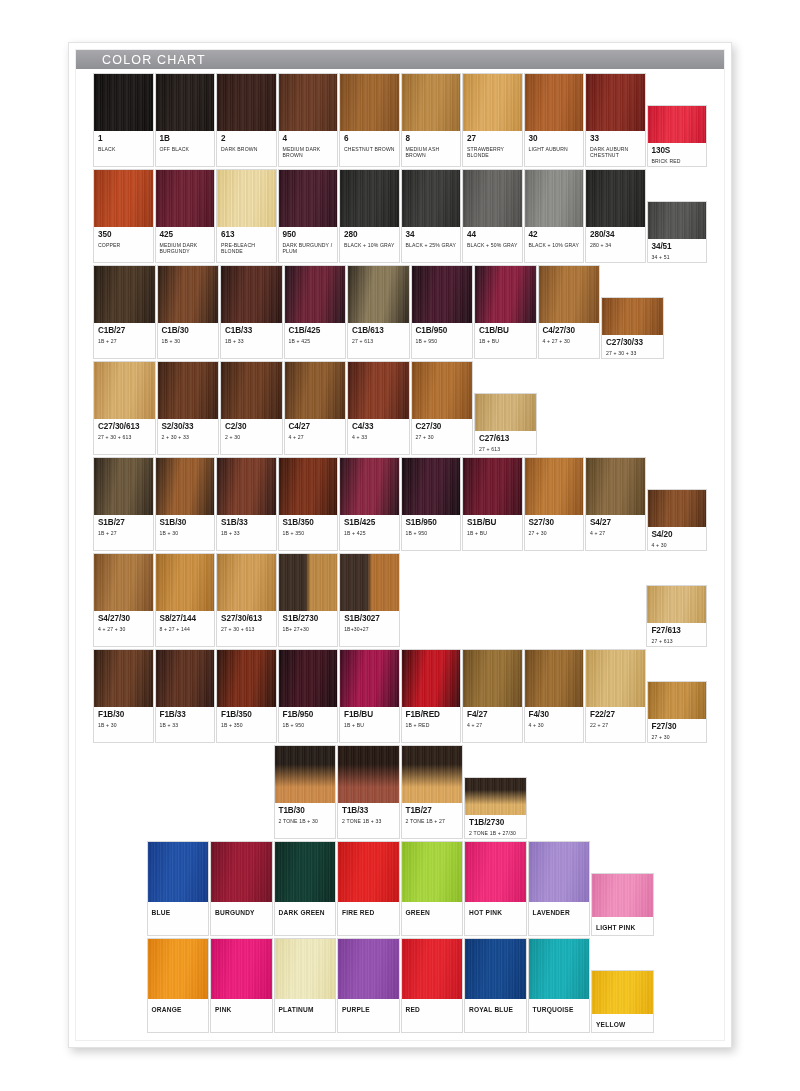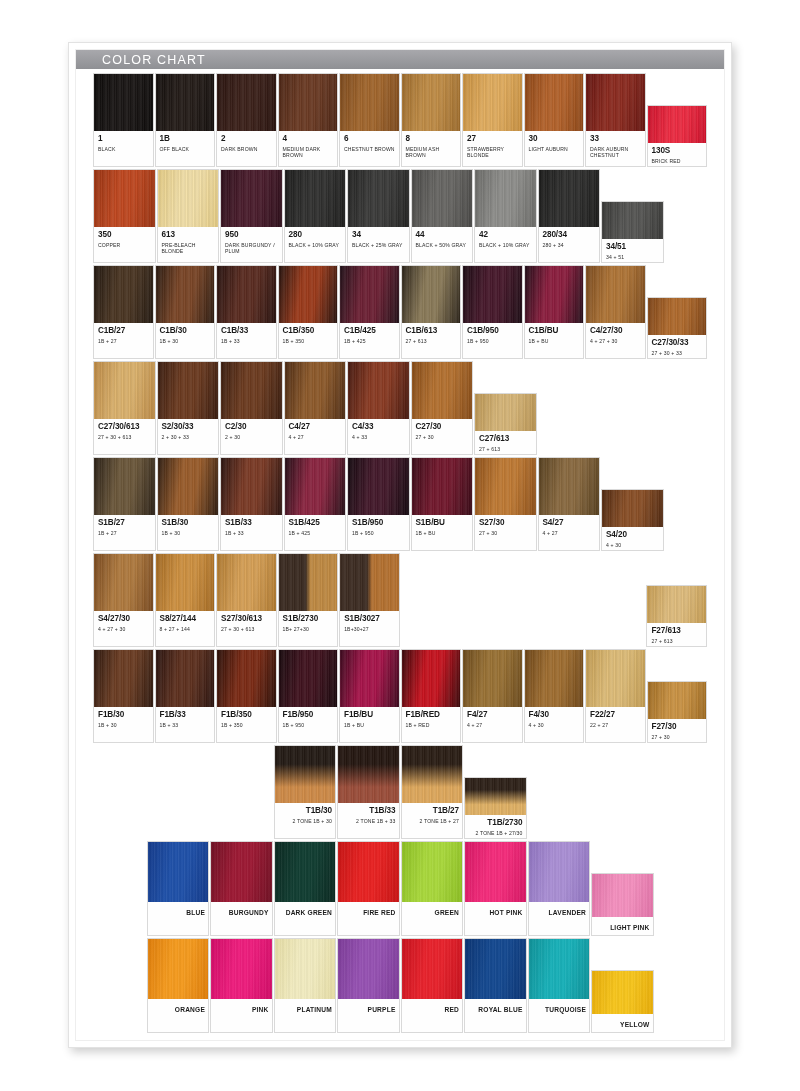--- a/index.html
+++ b/index.html
@@ -46,21 +46,21 @@
     letter-spacing: 1.2px;
     font-weight: 400;
     font-family: "Liberation Sans", sans-serif;
   }
   .rows { padding: 0 17px; }
   .row {
     display: flex;
     margin-bottom: 2px;
     height: 94px;
   }
-  .row.center { justify-content: center; text-align: right; }
+  .row.center { justify-content: center; }
   .row.bright { height: 95px; }
 
   .cell {
     width: 62.5px;
     border: 1px solid #d9d9d9;
     background: #fff;
     margin-right: 1px;
     display: flex;
     flex-direction: column;
     overflow: hidden;
@@ -213,20 +213,27 @@
           </div>
           <div class="row">
             <div class="cell">
               <div class="swatch" style="background: linear-gradient(100deg, rgb(154, 52, 18) 0%, rgb(192, 71, 31) 38%, rgb(192, 71, 31) 62%, rgb(154, 52, 18) 100%);"></div>
               <div class="labels">
                 <div class="code">350</div>
                 <div class="desc">COPPER</div>
               </div>
             </div>
             <div class="cell">
+              <div class="swatch" style="background: linear-gradient(100deg, rgb(77, 16, 32) 0%, rgb(110, 30, 49) 38%, rgb(110, 30, 49) 62%, rgb(77, 16, 32) 100%);"></div>
+              <div class="labels">
+                <div class="code">425</div>
+                <div class="desc">MEDIUM DARK BURGUNDY</div>
+              </div>
+            </div>
+            <div class="cell">
               <div class="swatch" style="background: linear-gradient(100deg, rgb(230, 205, 133) 0%, rgb(243, 224, 168) 38%, rgb(243, 224, 168) 62%, rgb(230, 205, 133) 100%);"></div>
               <div class="labels">
                 <div class="code">613</div>
                 <div class="desc">PRE-BLEACH BLONDE</div>
               </div>
             </div>
             <div class="cell">
               <div class="swatch" style="background: linear-gradient(100deg, rgb(46, 15, 27) 0%, rgb(74, 28, 44) 38%, rgb(74, 28, 44) 62%, rgb(46, 15, 27) 100%);"></div>
               <div class="labels">
                 <div class="code">950</div>
@@ -292,27 +299,20 @@
               </div>
             </div>
             <div class="cell">
               <div class="swatch" style="background: linear-gradient(100deg, rgb(40, 19, 16) 0%, rgb(90, 43, 32) 38%, rgb(90, 43, 32) 62%, rgb(40, 19, 16) 100%);"></div>
               <div class="labels">
                 <div class="code">C1B/33</div>
                 <div class="desc">1B + 33</div>
               </div>
             </div>
             <div class="cell">
-              <div class="swatch" style="background: linear-gradient(100deg, rgb(40, 21, 16) 0%, rgb(156, 58, 26) 38%, rgb(156, 58, 26) 62%, rgb(40, 21, 16) 100%);"></div>
-              <div class="labels">
-                <div class="code">C1B/350</div>
-                <div class="desc">1B + 350</div>
-              </div>
-            </div>
-            <div class="cell">
               <div class="swatch" style="background: linear-gradient(100deg, rgb(35, 18, 26) 0%, rgb(109, 32, 52) 38%, rgb(109, 32, 52) 62%, rgb(35, 18, 26) 100%);"></div>
               <div class="labels">
                 <div class="code">C1B/425</div>
                 <div class="desc">1B + 425</div>
               </div>
             </div>
             <div class="cell">
               <div class="swatch" style="background: linear-gradient(100deg, rgb(44, 36, 26) 0%, rgb(138, 122, 88) 38%, rgb(138, 122, 88) 62%, rgb(44, 36, 26) 100%);"></div>
               <div class="labels">
                 <div class="code">C1B/613</div>
@@ -412,20 +412,27 @@
               <div class="labels">
                 <div class="code">S1B/30</div>
                 <div class="desc">1B + 30</div>
               </div>
             </div>
             <div class="cell">
               <div class="swatch" style="background: linear-gradient(100deg, rgb(44, 21, 17) 0%, rgb(123, 58, 37) 38%, rgb(123, 58, 37) 62%, rgb(44, 21, 17) 100%);"></div>
               <div class="labels">
                 <div class="code">S1B/33</div>
                 <div class="desc">1B + 33</div>
+              </div>
+            </div>
+            <div class="cell">
+              <div class="swatch" style="background: linear-gradient(100deg, rgb(58, 21, 8) 0%, rgb(125, 48, 24) 38%, rgb(125, 48, 24) 62%, rgb(58, 21, 8) 100%);"></div>
+              <div class="labels">
+                <div class="code">S1B/350</div>
+                <div class="desc">1B + 350</div>
               </div>
             </div>
             <div class="cell">
               <div class="swatch" style="background: linear-gradient(100deg, rgb(38, 16, 24) 0%, rgb(139, 36, 64) 38%, rgb(139, 36, 64) 62%, rgb(38, 16, 24) 100%);"></div>
               <div class="labels">
                 <div class="code">S1B/425</div>
                 <div class="desc">1B + 425</div>
               </div>
             </div>
             <div class="cell">

